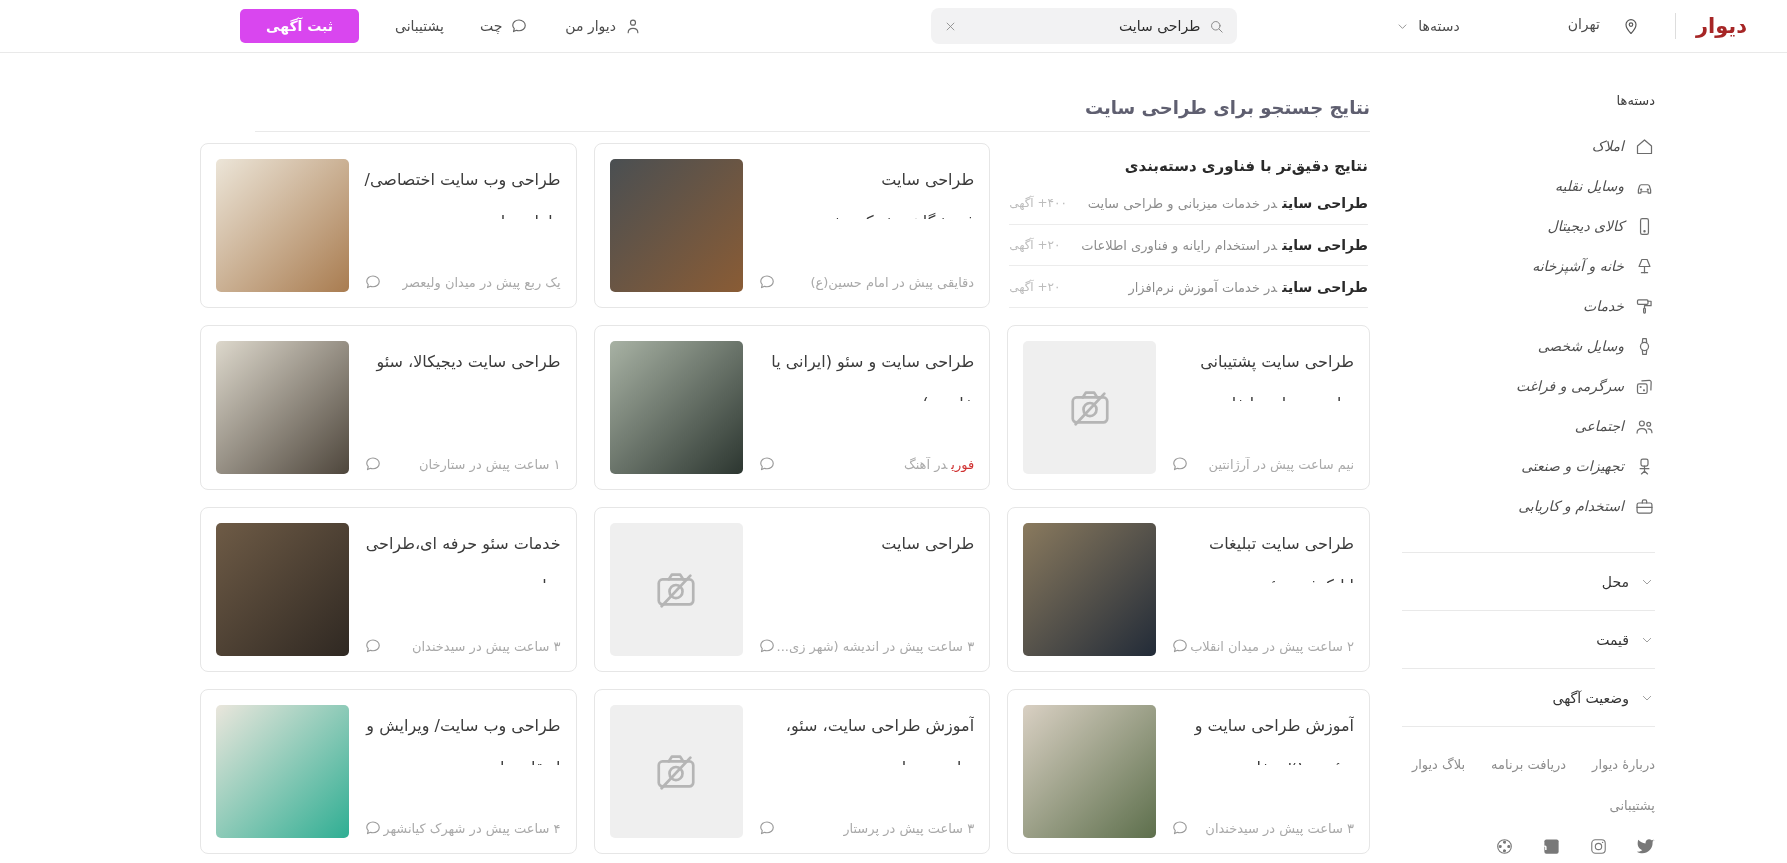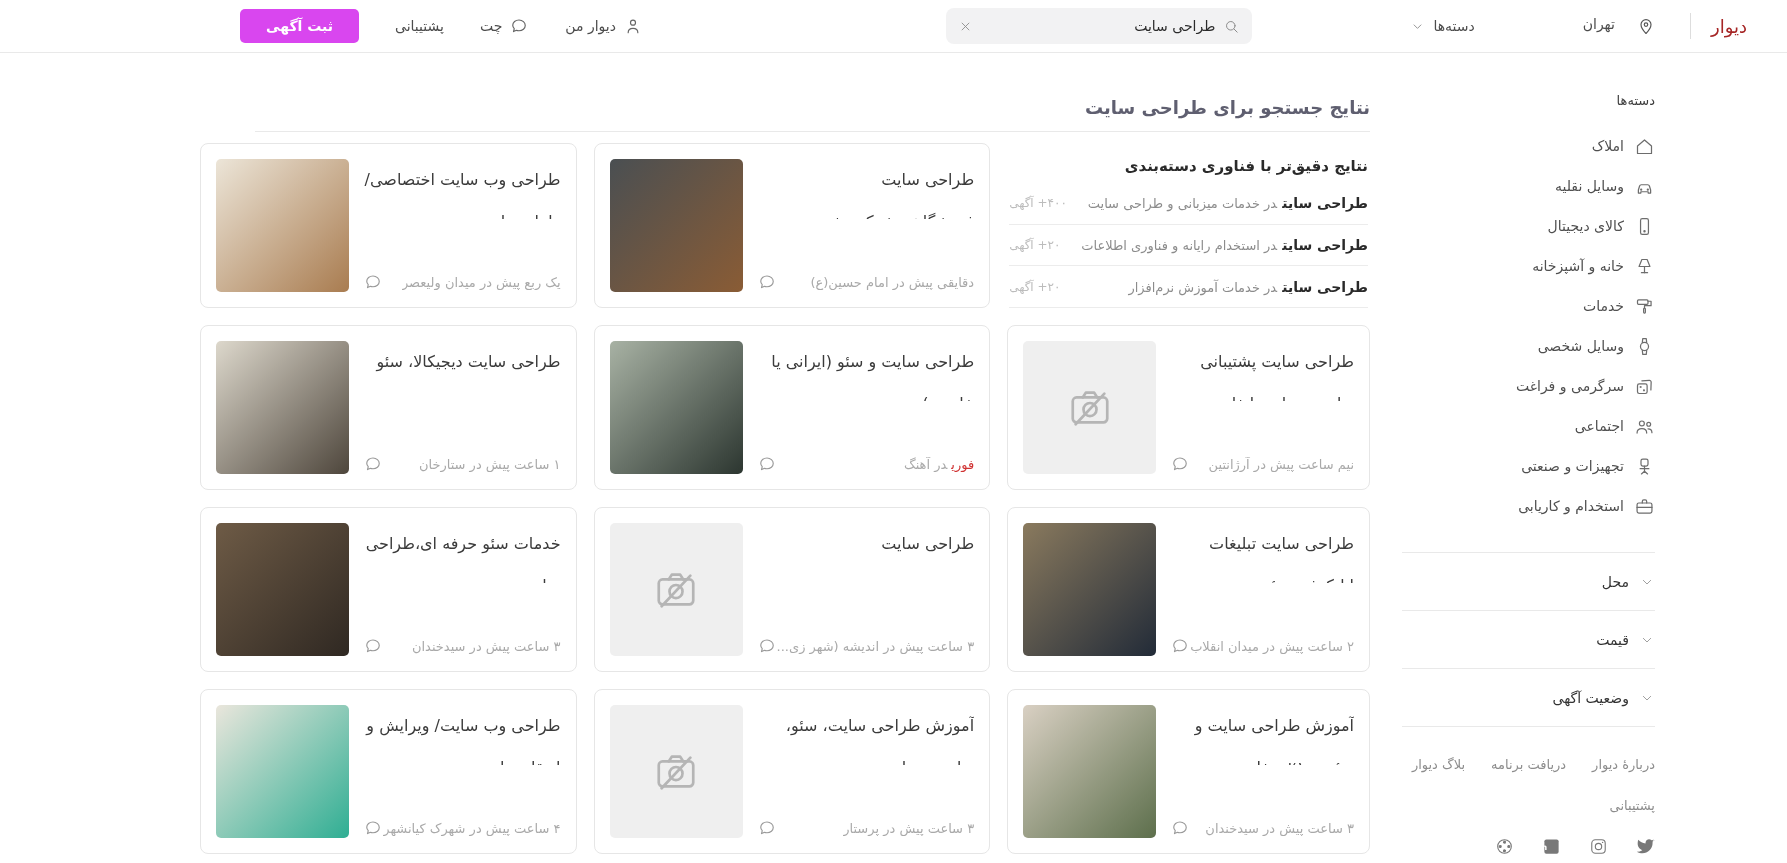--- a/index.html
+++ b/index.html
@@ -8,21 +8,21 @@
     font-family: "DejaVu Sans", "Liberation Sans", sans-serif;
     direction: rtl; background:#fff; color:#333; overflow:hidden;
   }
   svg { display:block; }
 
   
   .header {
     height:53px; border-bottom:1px solid #e9e9e9;
     display:flex; align-items:center; padding:0 40px 0 240px;
   }
-  .brand { color:#a62626; font-size:18px; font-weight:normal; margin-left:20px; cursor:pointer; }
+  .brand { color:#a62626; font-size:21px; font-weight:bold; margin-left:20px; cursor:pointer; }
   .hdr-divider { width:1px; height:26px; background:#ddd; margin-left:34px; }
   .city { display:flex; align-items:flex-start; gap:21px; color:#4c4c4c; font-size:14px; cursor:pointer; margin-left:108px; }
   .city .ic { color:#555; }
   .cats-dd { display:flex; align-items:center; gap:8px; color:#4c4c4c; font-size:14px; cursor:pointer; margin-left:158px; }
   .cats-dd .ic { color:#888; }
   .searchbox {
     width:306px; height:36px; background:#f2f2f3; border-radius:8px;
     display:flex; align-items:center; padding:0 12px; gap:8px;
   }
   .searchbox .ic { color:#8a8a8a; }
@@ -36,21 +36,21 @@
     border:none; border-radius:5px; padding:9px 26px; cursor:pointer; font-family:inherit;
   }
 
   
   .page { display:flex; margin:0 132px 0 255px; align-items:flex-start; }
   .sidebar { width:253px; margin-left:32px; flex-shrink:0; }
   .main-col { flex:1; min-width:0; }
 
   
   .sb-title { margin-top:40px; font-size:13px; color:#3c3c3c; }
-  .cat-list { margin-top:18px; }
+  .cat-list { margin-top:18px;font-style:italic; }
   .cat-item { display:flex; align-items:center; gap:10px; height:40px; font-size:14px; color:#4f4f4f; cursor:pointer; }
   .cat-item .ic { color:#6d6d6d; }
   .filters { margin-top:26px; }
   .filter-row {
     display:flex; align-items:center; gap:10px; height:58px;
     border-top:1px solid #e9e9e9; font-size:14px; color:#333; cursor:pointer;
   }
   .filter-row .ic { color:#999; }
   .filters { border-bottom:1px solid #e9e9e9; }
   .sb-links { display:flex; gap:26px; margin-top:30px; font-size:13px; color:#8d8d8d; }

